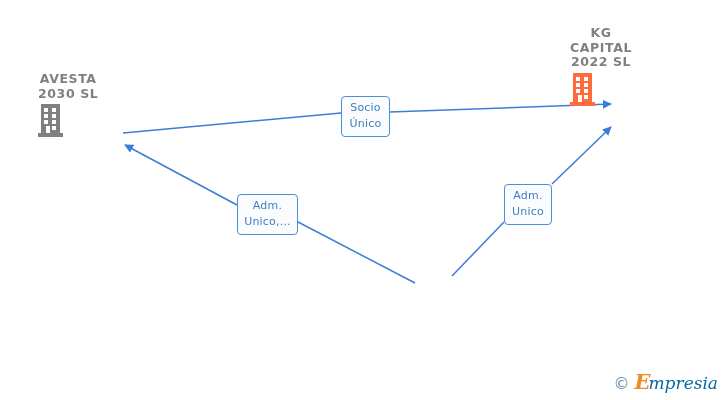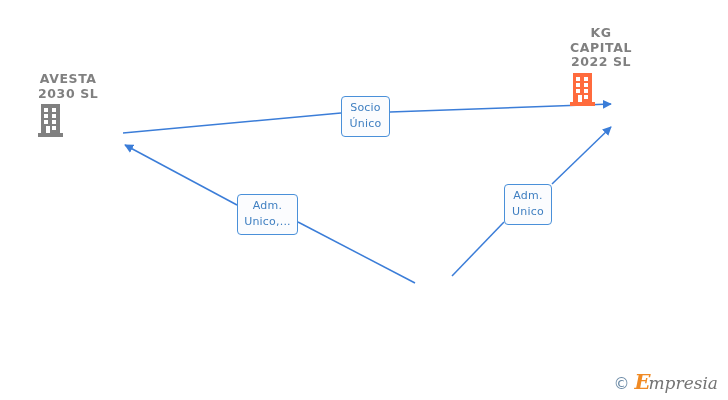--- a/index.html
+++ b/index.html
@@ -158,21 +158,21 @@
   .wm-e {
     color: #f08a24;
     font-family: "DejaVu Serif", "Liberation Serif", serif;
     font-style: italic;
     font-size: 21px;
     line-height: 18px;
     font-weight: bold;
     margin-right: -2px;
   }
   .wm-rest {
-    color: #737373;
+    color: #0369a1;
     font-family: "DejaVu Serif", "Liberation Serif", serif;
     font-style: italic;
     font-size: 17px;
     line-height: 18px;
     margin-top: 26px;
   }
 </style>
 </head>
 <body>
 

